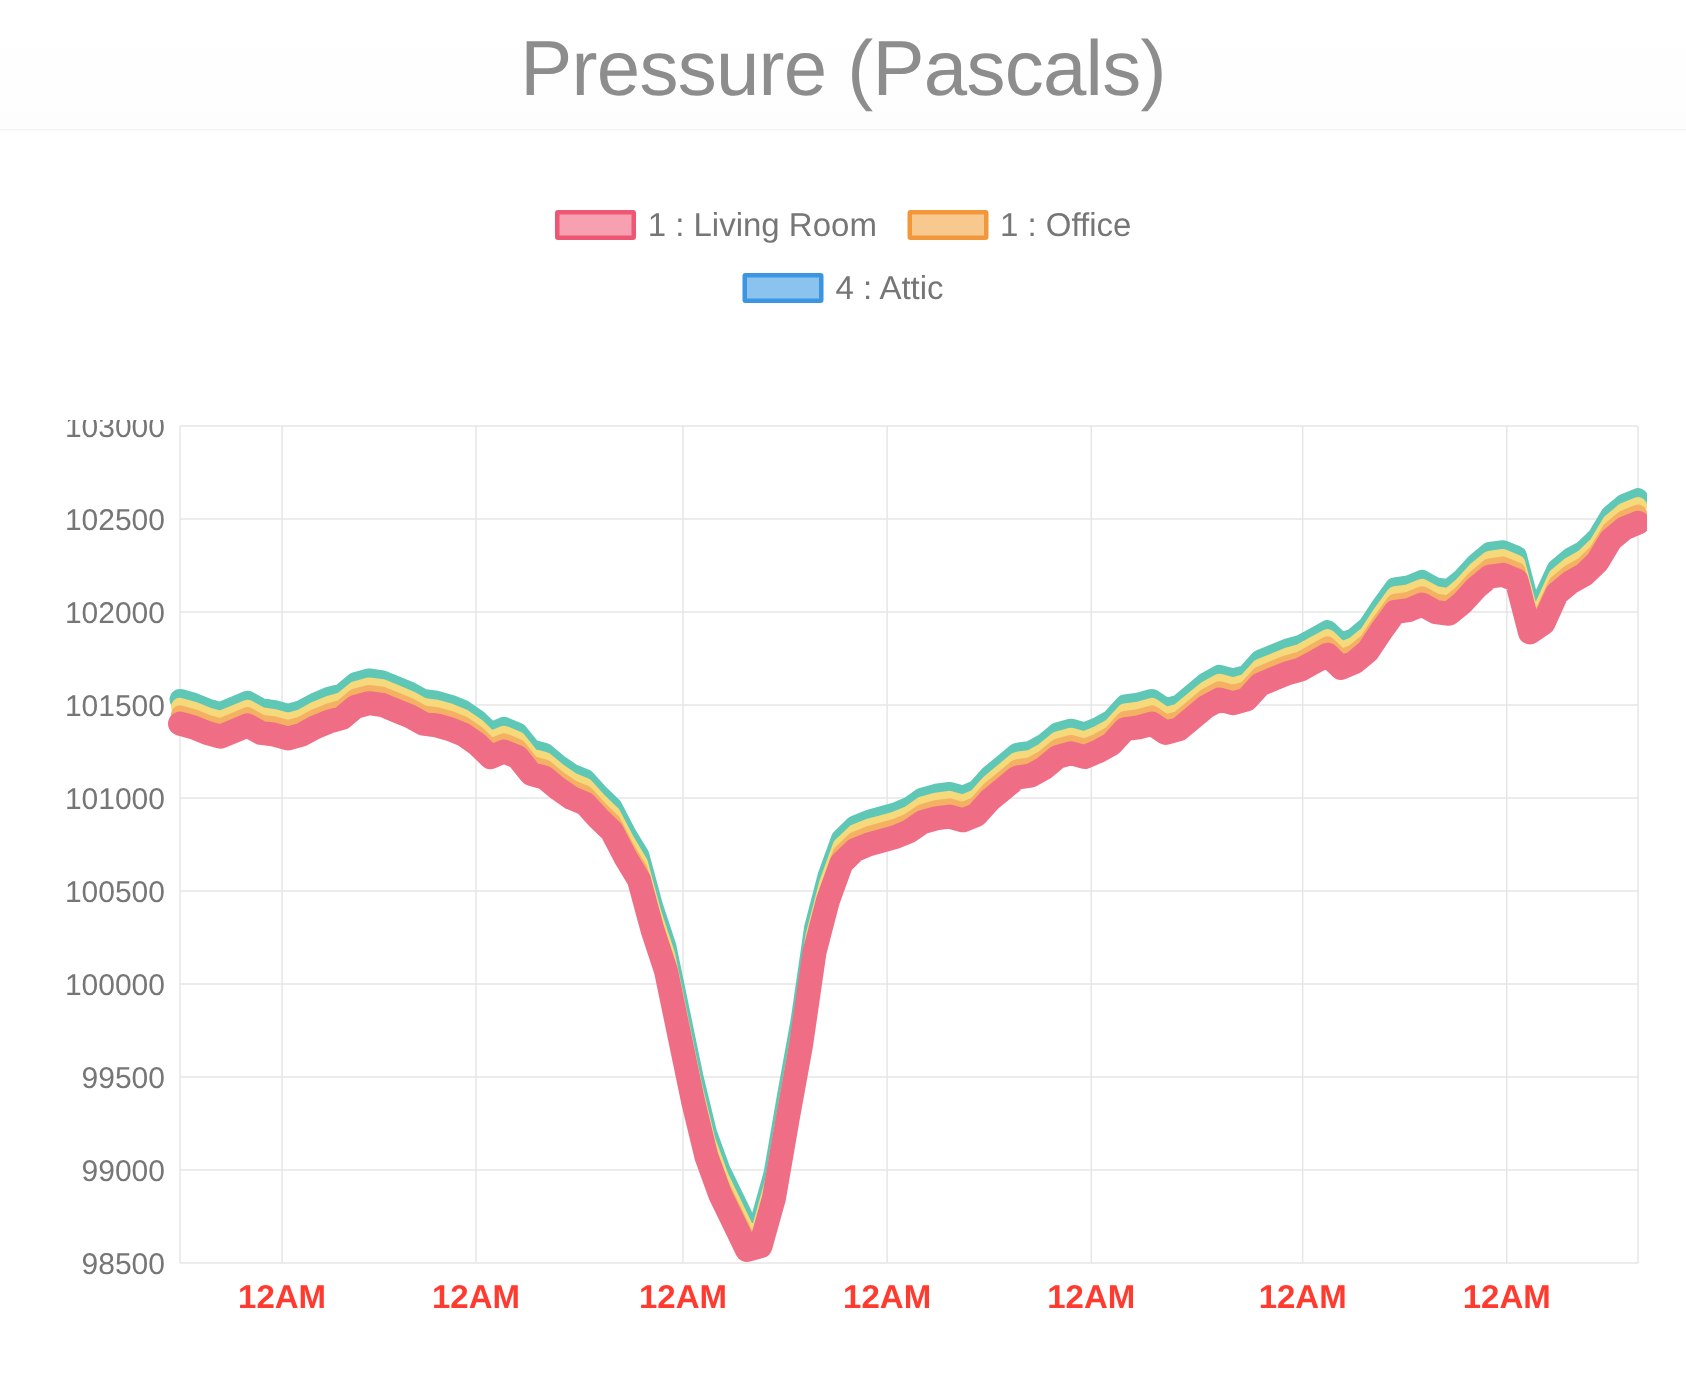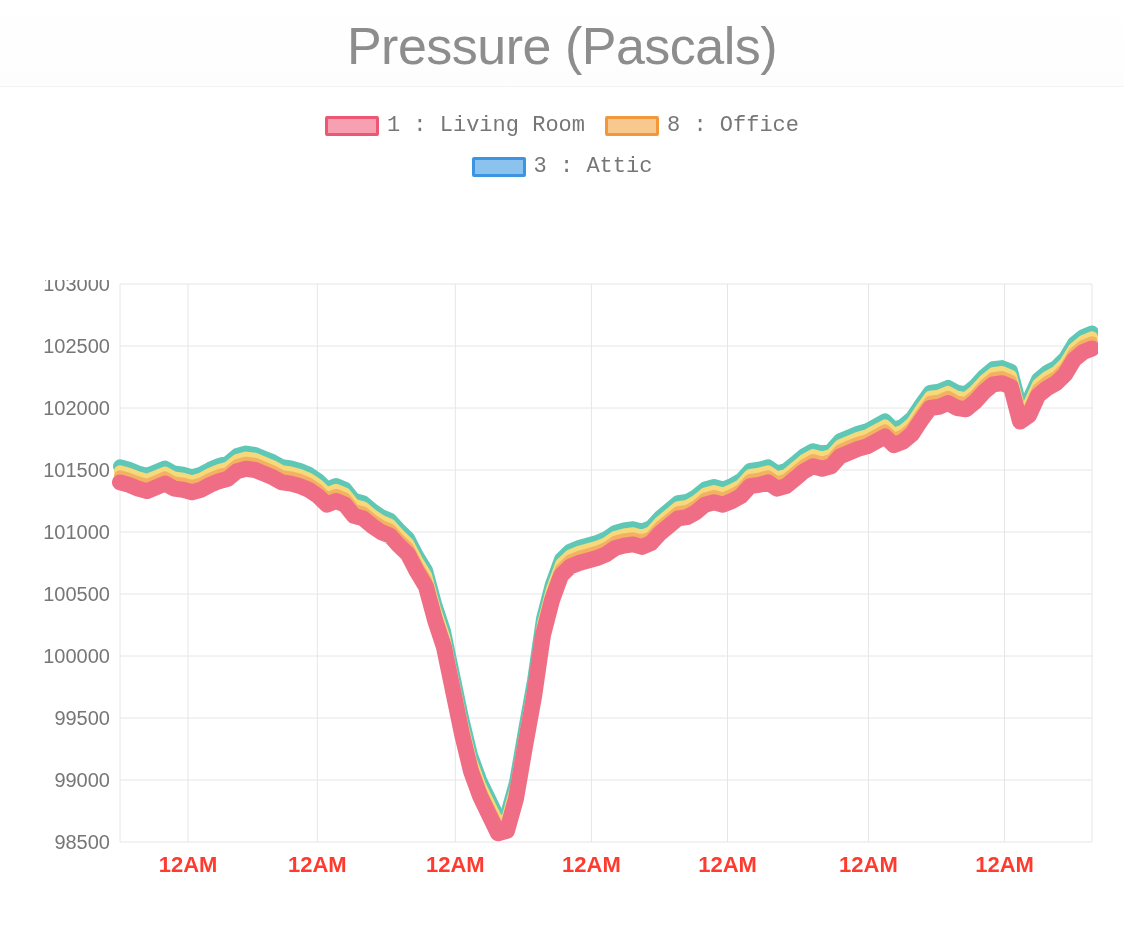--- a/index.html
+++ b/index.html
@@ -26,23 +26,22 @@
     font-size: 52px;
     font-weight: 500;
     color: #8d8d8d;
     letter-spacing: -0.5px;
   }
   .legend {
     display: flex;
     flex-wrap: wrap;
     justify-content: center;
     gap: 8px 20px;
-    margin-top: 26px;
+    margin-top: 50px;
     padding: 0 40px;
-    font-family: Liberation Mono, monospace;
   }
   .legend-item {
     display: inline-flex;
     align-items: center;
     gap: 8px;
     font-size: 22px;
     color: #767676;
   }
   .swatch {
     width: 54px;
@@ -71,26 +70,26 @@
     <div class="title-text">Pressure (Pascals)</div>
   </div>
 
   <div class="legend" id="legend">
       <div class="legend-item">
         <span class="swatch" style="background: rgb(246, 160, 177); border: 3px solid rgb(238, 87, 116);"></span>
         <span>1 : Living Room</span>
       </div>
       <div class="legend-item">
         <span class="swatch" style="background: rgb(248, 201, 142); border: 3px solid rgb(242, 152, 58);"></span>
-        <span>8 : Office</span>
+        <span>1 : Office</span>
       </div>
       <div style="flex-basis: 100%; height: 0px;"></div>
       <div class="legend-item">
         <span class="swatch" style="background: rgb(139, 195, 238); border: 3px solid rgb(59, 149, 224);"></span>
-        <span>3 : Attic</span>
+        <span>4 : Attic</span>
       </div>
     </div>
 
   <div class="chart-wrap">
     <svg id="chart-svg" width="1062" height="610">
         <g class="grid">
           <line x1="84" x2="1056" y1="562" y2="562"></line>
           <line x1="84" x2="1056" y1="500" y2="500"></line>
           <line x1="84" x2="1056" y1="438" y2="438"></line>
           <line x1="84" x2="1056" y1="376.00000000000006" y2="376.00000000000006"></line>

